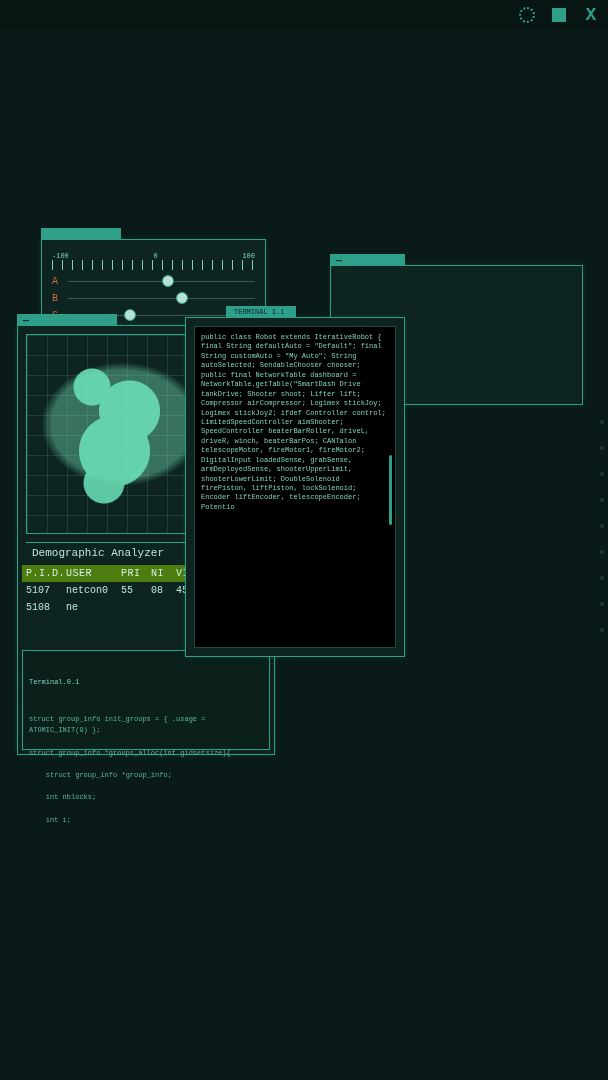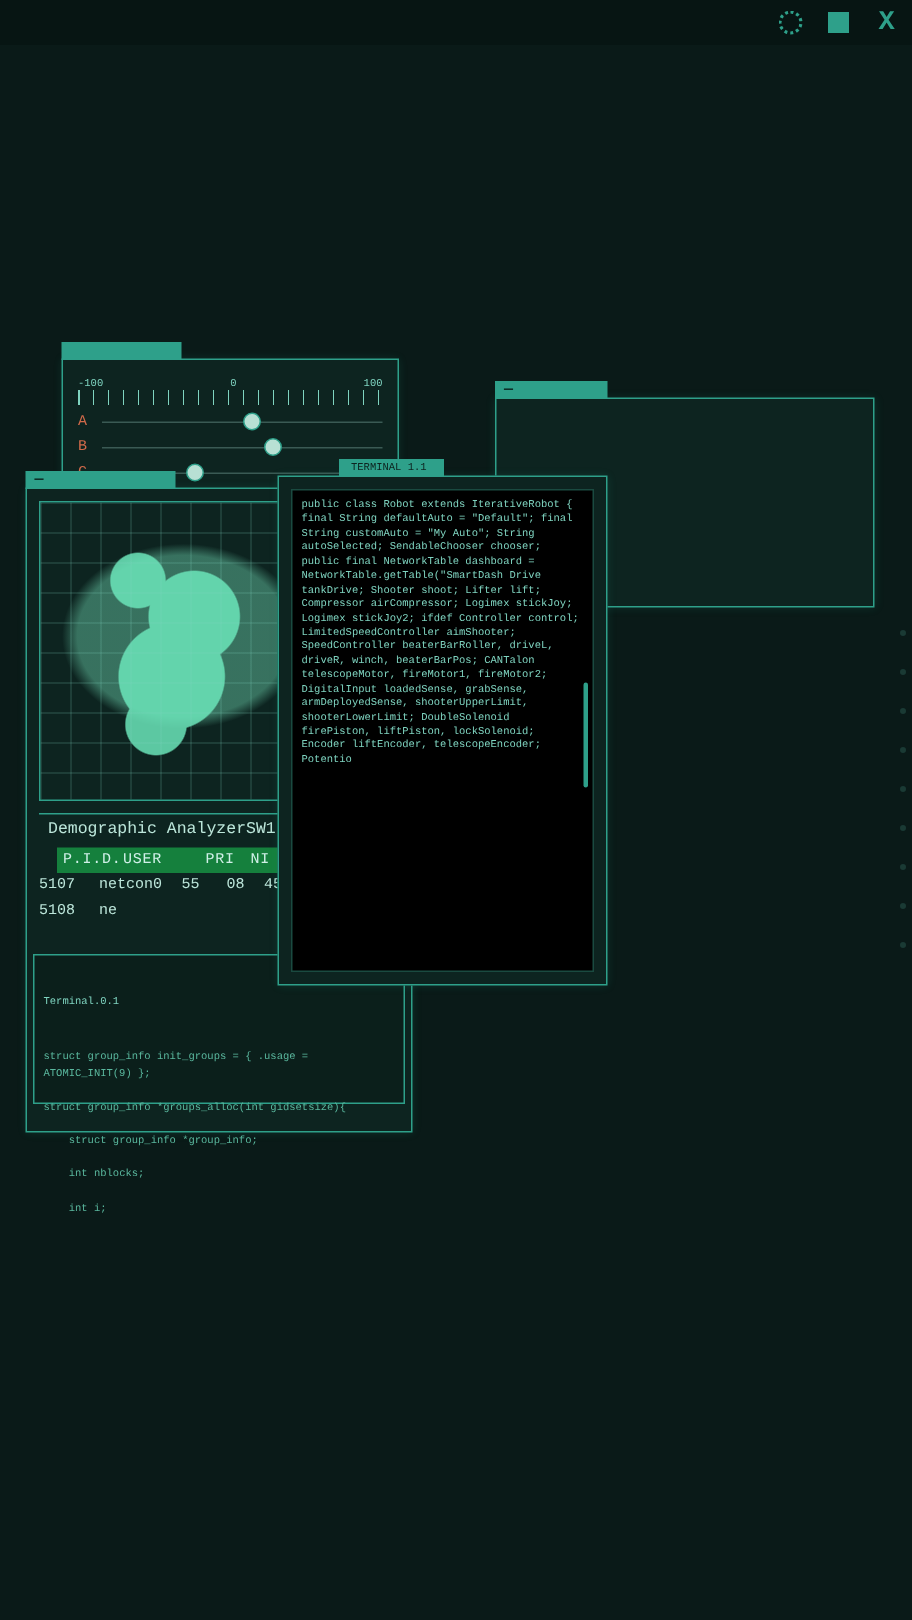--- a/index.html
+++ b/index.html
@@ -76,33 +76,33 @@
       radial-gradient(circle at 55% 35%, #6fd4b0 0 30px, transparent 31px),
       radial-gradient(circle at 45% 60%, #6fd4b0 0 35px, transparent 36px),
       radial-gradient(circle at 38% 80%, #6fd4b0 0 20px, transparent 21px);
     filter: blur(.5px) contrast(1.2);
     opacity:.85;
   }
   .da-title {
     margin:4px 8px 2px; padding:4px 6px;
     border-top:1px solid #2ea08a;
     color:#bce6da; font-size:11px;
-    display:flex; justify-content:flex-start;
+    display:flex; justify-content:space-between;
   }
   .ptable { margin:0 4px; }
   .phead, .prow {
     display:grid; grid-template-columns:40px 55px 30px 25px 35px 25px;
     font-size:10px; padding:3px 4px;
   }
-  .phead { background:#15803d; color:#d0f0e8; letter-spacing:.5px;margin-left:16px;}
+  .phead { background:#4d7c0f; color:#d0f0e8; letter-spacing:.5px;}
   .prow { color:#bce6da;}
   
   
   .tpanel {
-    position:absolute; left:4px; right:4px; bottom:18px; height:100px;
+    position:absolute; left:4px; right:4px; bottom:4px; height:100px;
     border:1px solid #2ea08a; background:#0b1f1b;
     padding:4px 6px; font-size:7px; line-height:1.6; color:#5ab89e;
     white-space:pre-wrap;
   }
   .ttitle { font-size:7px; color:#7fd4c0; margin-bottom:3px;}
 
   
   .win-code { left:185px; top:317px; width:220px; height:340px; z-index:5;}
   .win-code .tab { width:70px; left:40px;}
   .code-title { position:absolute; top:-10px; left:48px; font-size:7px; color:#0d2420;}

